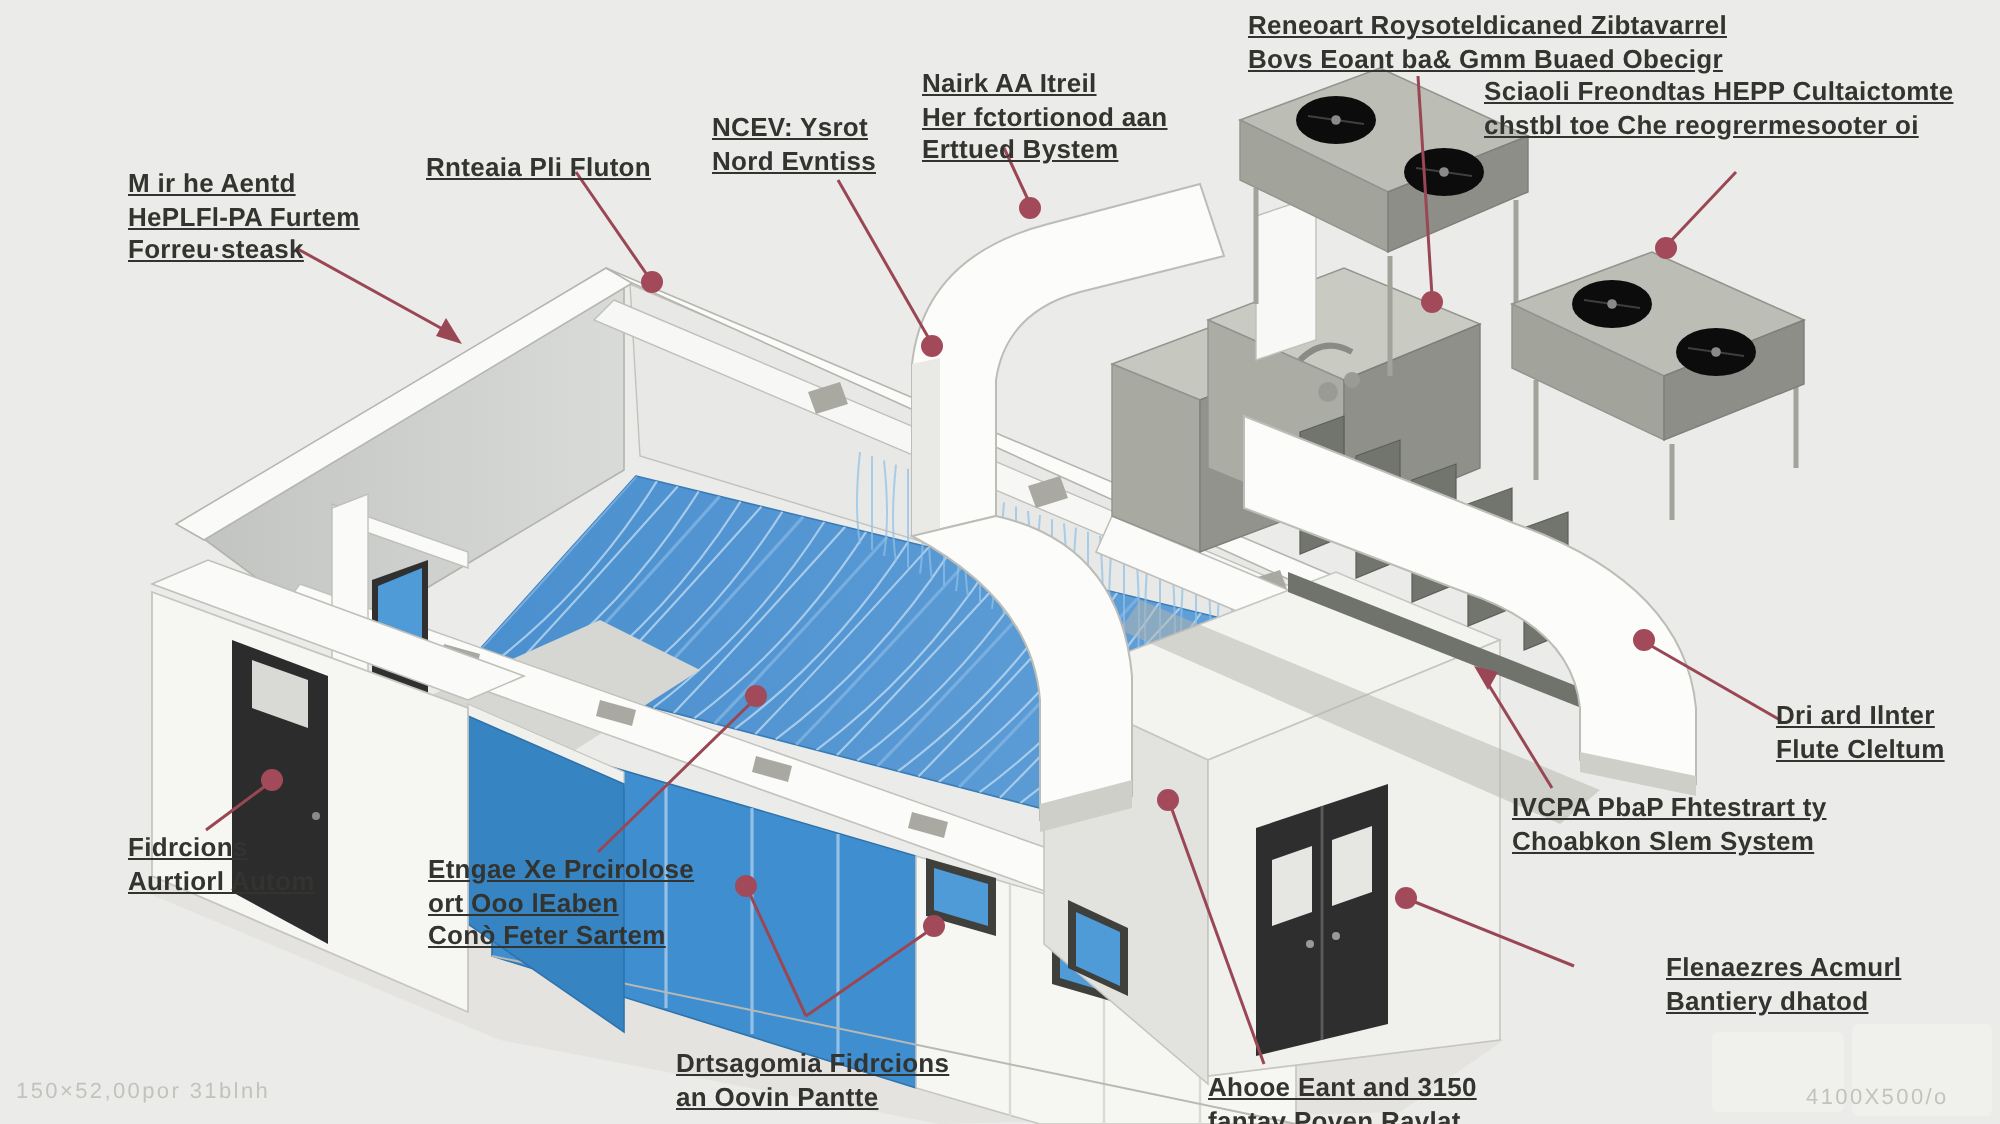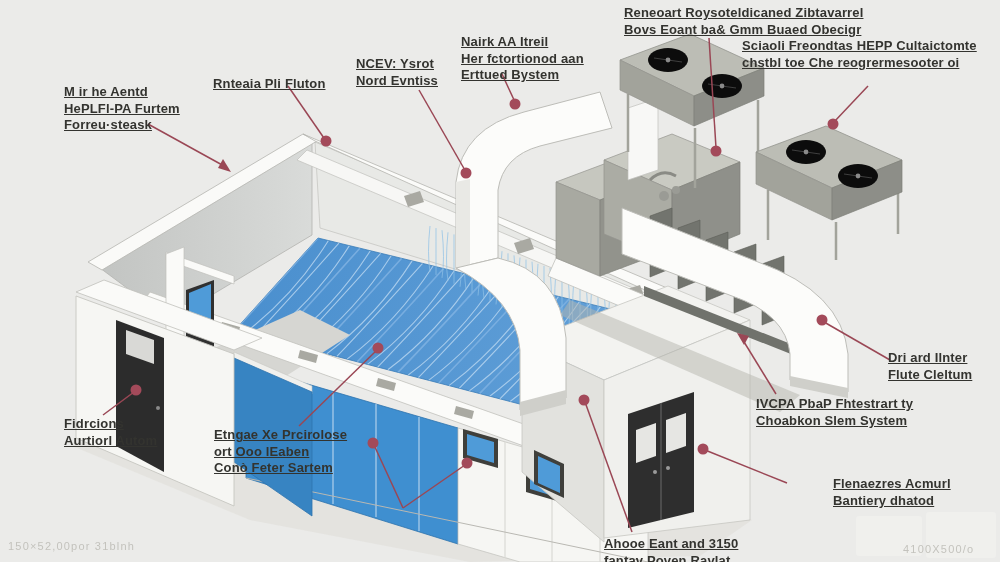--- a/index.html
+++ b/index.html
@@ -349,20 +349,24 @@
     <span>Choabkon Slem System</span>
   </div>
   <div class="lbl" style="left:797px;top:476px;margin-left:36px;">
     <span>Flenaezres Acmurl</span>
     <span>Bantiery dhatod</span>
   </div>
   <div class="lbl" style="left:604px;top:536px;">
     <span>Ahooe Eant and 3150</span>
     <span>fantav Poven Ravlat</span>
   </div>
+  <div class="lbl" style="left:338px;top:524px;">
+    <span>Drtsagomia Fidrcions</span>
+    <span>an Oovin Pantte</span>
+  </div>
   <div class="lbl" style="left:214px;top:427px;">
     <span>Etngae Xe Prcirolose</span>
     <span>ort Ooo lEaben</span>
     <span>Conò Feter Sartem</span>
   </div>
   <div class="lbl" style="left:64px;top:416px;">
     <span>Fidrcions</span>
     <span>Aurtiorl Autom</span>
   </div>
 

